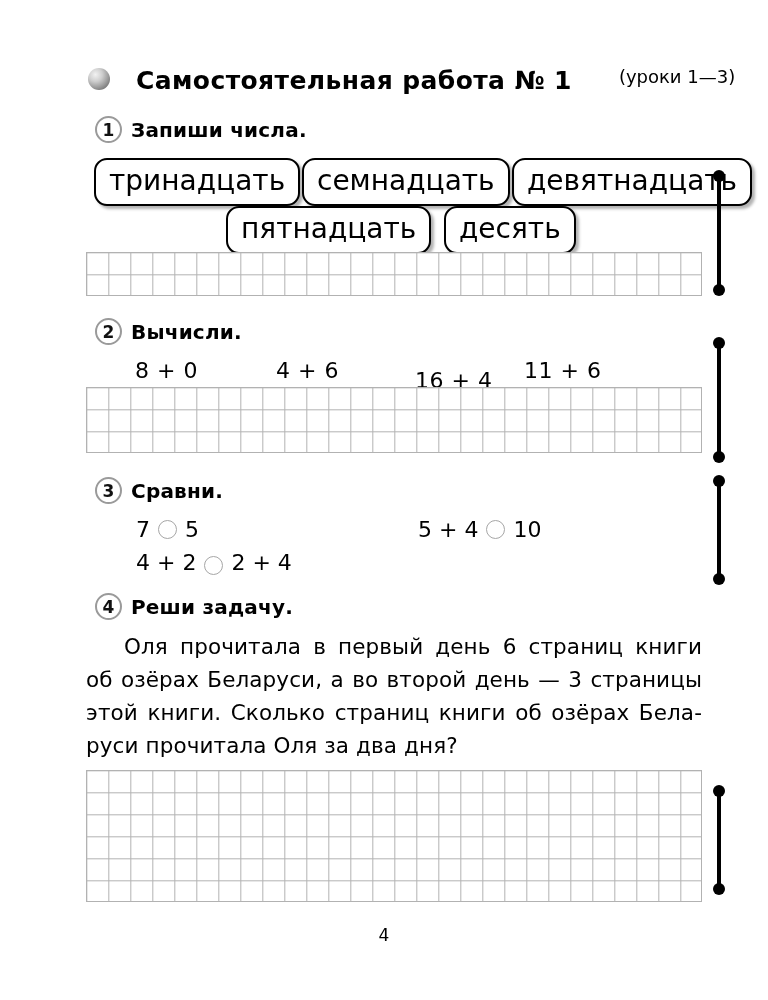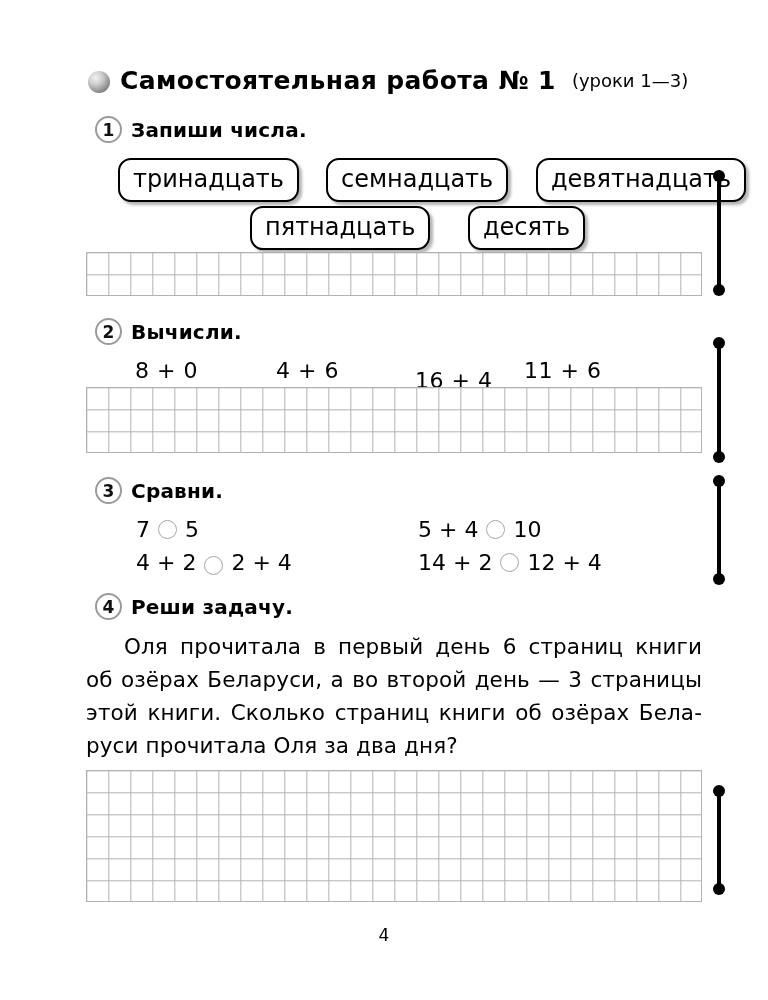--- a/index.html
+++ b/index.html
@@ -18,42 +18,42 @@
     position: absolute;
     inset: 0;
   }
 
   
   .header {
     position: absolute;
     left: 88px;
     top: 66px;
     display: flex;
-    align-items: center;
-    gap: 10px;
+    align-items: flex-start;
+    gap: 26px;
     white-space: nowrap;
   }
   .sphere-bullet {
     width: 22px;
     height: 22px;
     border-radius: 50%;
     background: radial-gradient(circle at 34% 30%, #f2f2f2 0%, #cfcfcf 32%, #9a9a9a 62%, #6f6f6f 84%, #5c5c5c 100%);
     flex: 0 0 auto;
     margin-top: 2px;
   }
   .header-title {
     font-size: 25px;
     font-weight: bold;
     letter-spacing: 0.4px;
   }
   .header-sub {
     font-size: 18px;
     font-weight: normal;
     letter-spacing: 0px;
-    margin-left: 6px;
+    margin-left: 21px;
   }
 
   
   .task-head {
     position: absolute;
     display: flex;
     align-items: center;
     gap: 9px;
     white-space: nowrap;
   }
@@ -75,26 +75,25 @@
     font-weight: bold;
     letter-spacing: 0.2px;
   }
 
   
   .pill {
     position: absolute;
     border: 2.3px solid #000;
     border-radius: 13px;
     background: #fff;
-    font-size: 24px;
+    font-size: 28px;
     line-height: 1;
     padding: 7px 13px 9px 13px;
     white-space: nowrap;
     box-shadow: 3px 3px 3px rgba(0,0,0,0.30);
-    margin-left: 24px;
   }
 
   
   .grid {
     position: absolute;
     border: 1.5px solid #b2b2b2;
     background-color: #ffffff;
     background-image:
       linear-gradient(to right, #b2b2b2 1.4px, transparent 1.4px),
       linear-gradient(to bottom, #b2b2b2 1.4px, transparent 1.4px);
@@ -249,25 +248,20 @@
     <span class="cmp-circle"></span>
     <span>10</span>
   </div>
 
   <div class="cmp" style="left:136px; top:550px;align-items:flex-end;">
     <span>4 + 2</span>
     <span class="cmp-circle"></span>
     <span>2 + 4</span>
   </div>
 
-  <div class="cmp" style="left:418px; top:550px;">
-    <span>14 + 2</span>
-    <span class="cmp-circle"></span>
-    <span>12 + 4</span>
-  </div>
 
   <div class="dumbbell" style="left:713px; top:475px; height:110px;">
     <span class="bar"></span>
     <span class="cap top"></span>
     <span class="cap bot"></span>
   </div>
 
   <div class="task-head" style="left:95px; top:593px;">
     <span class="task-num">4</span>
     <span class="task-title">Реши задачу.</span>

